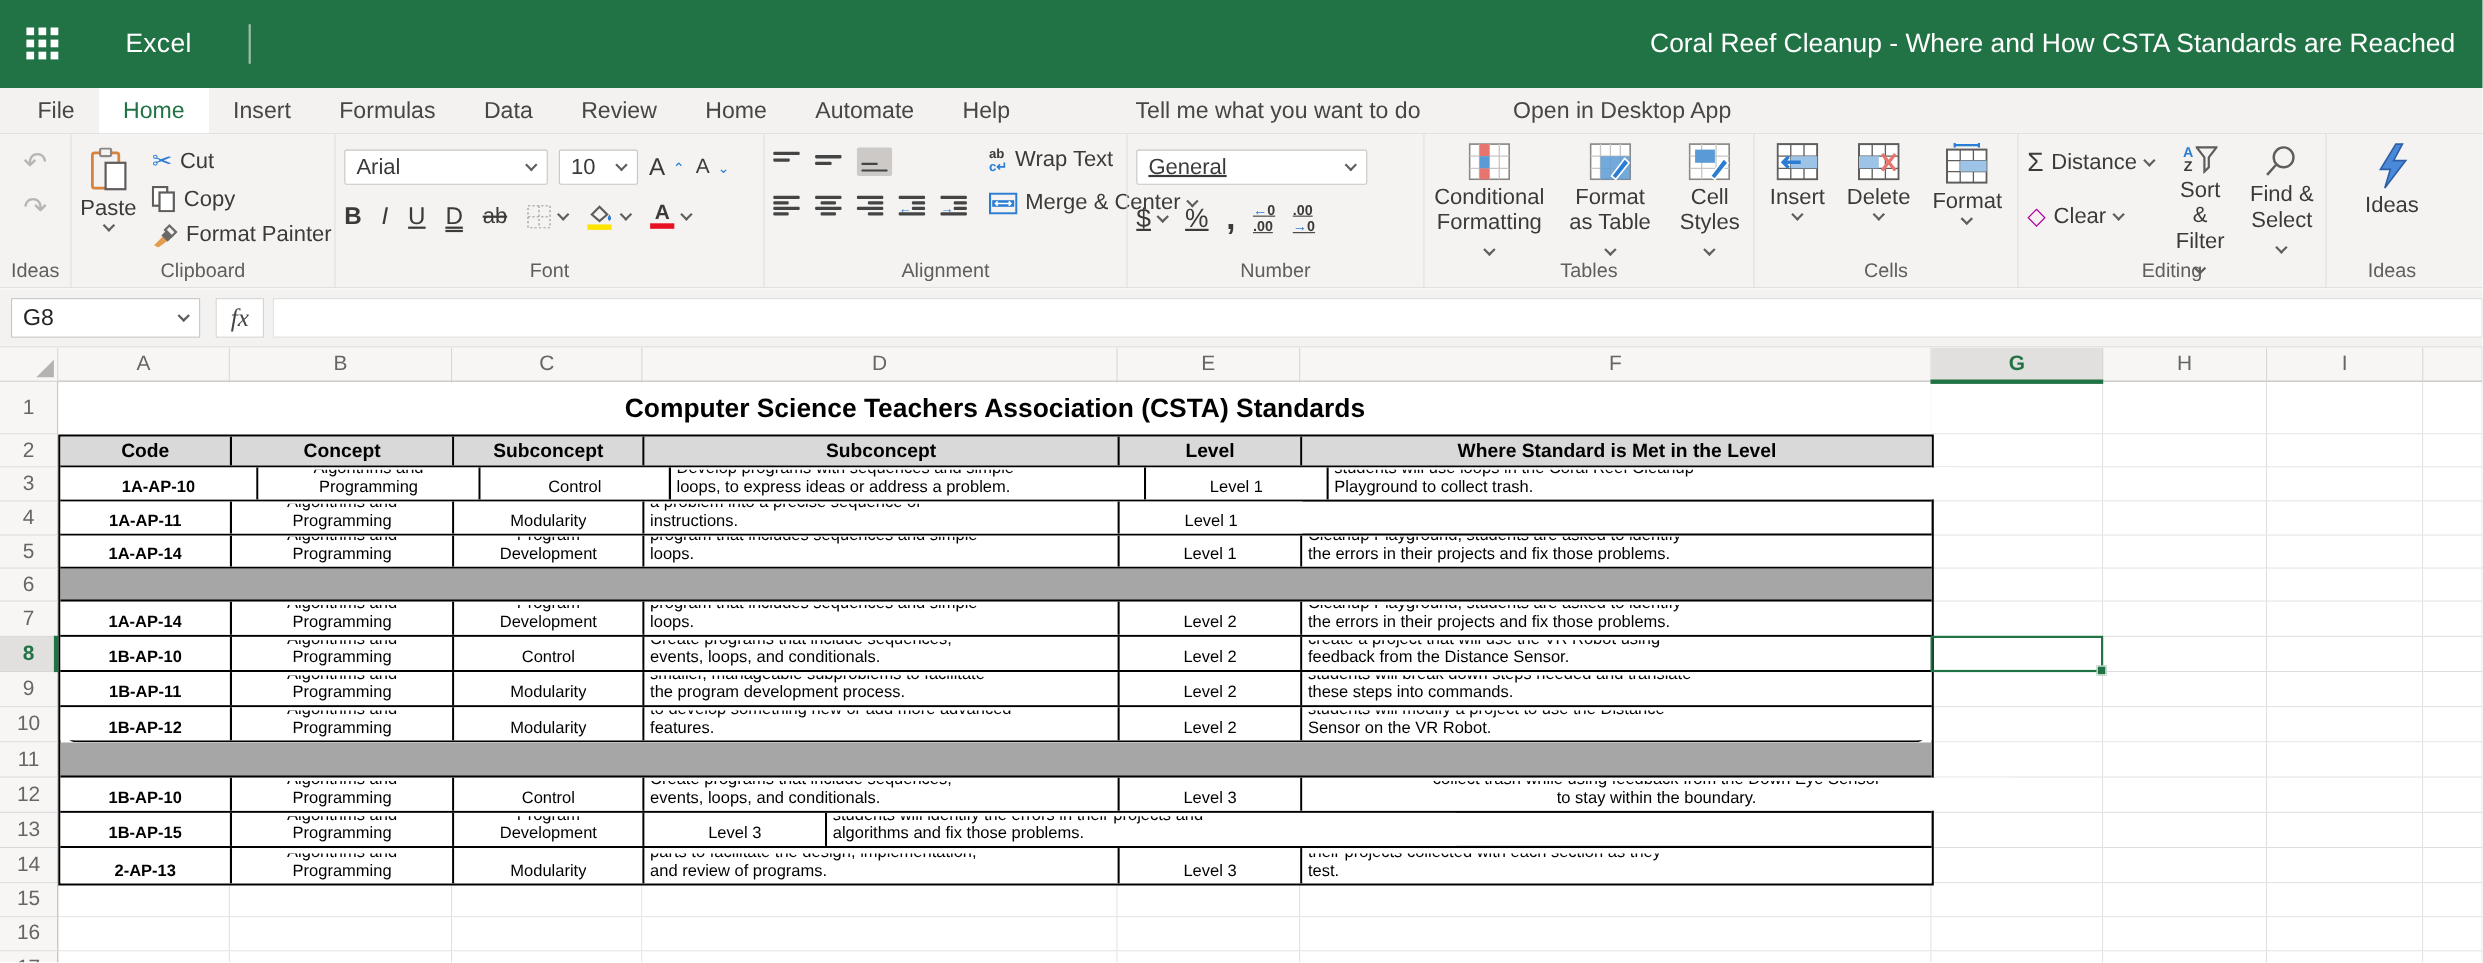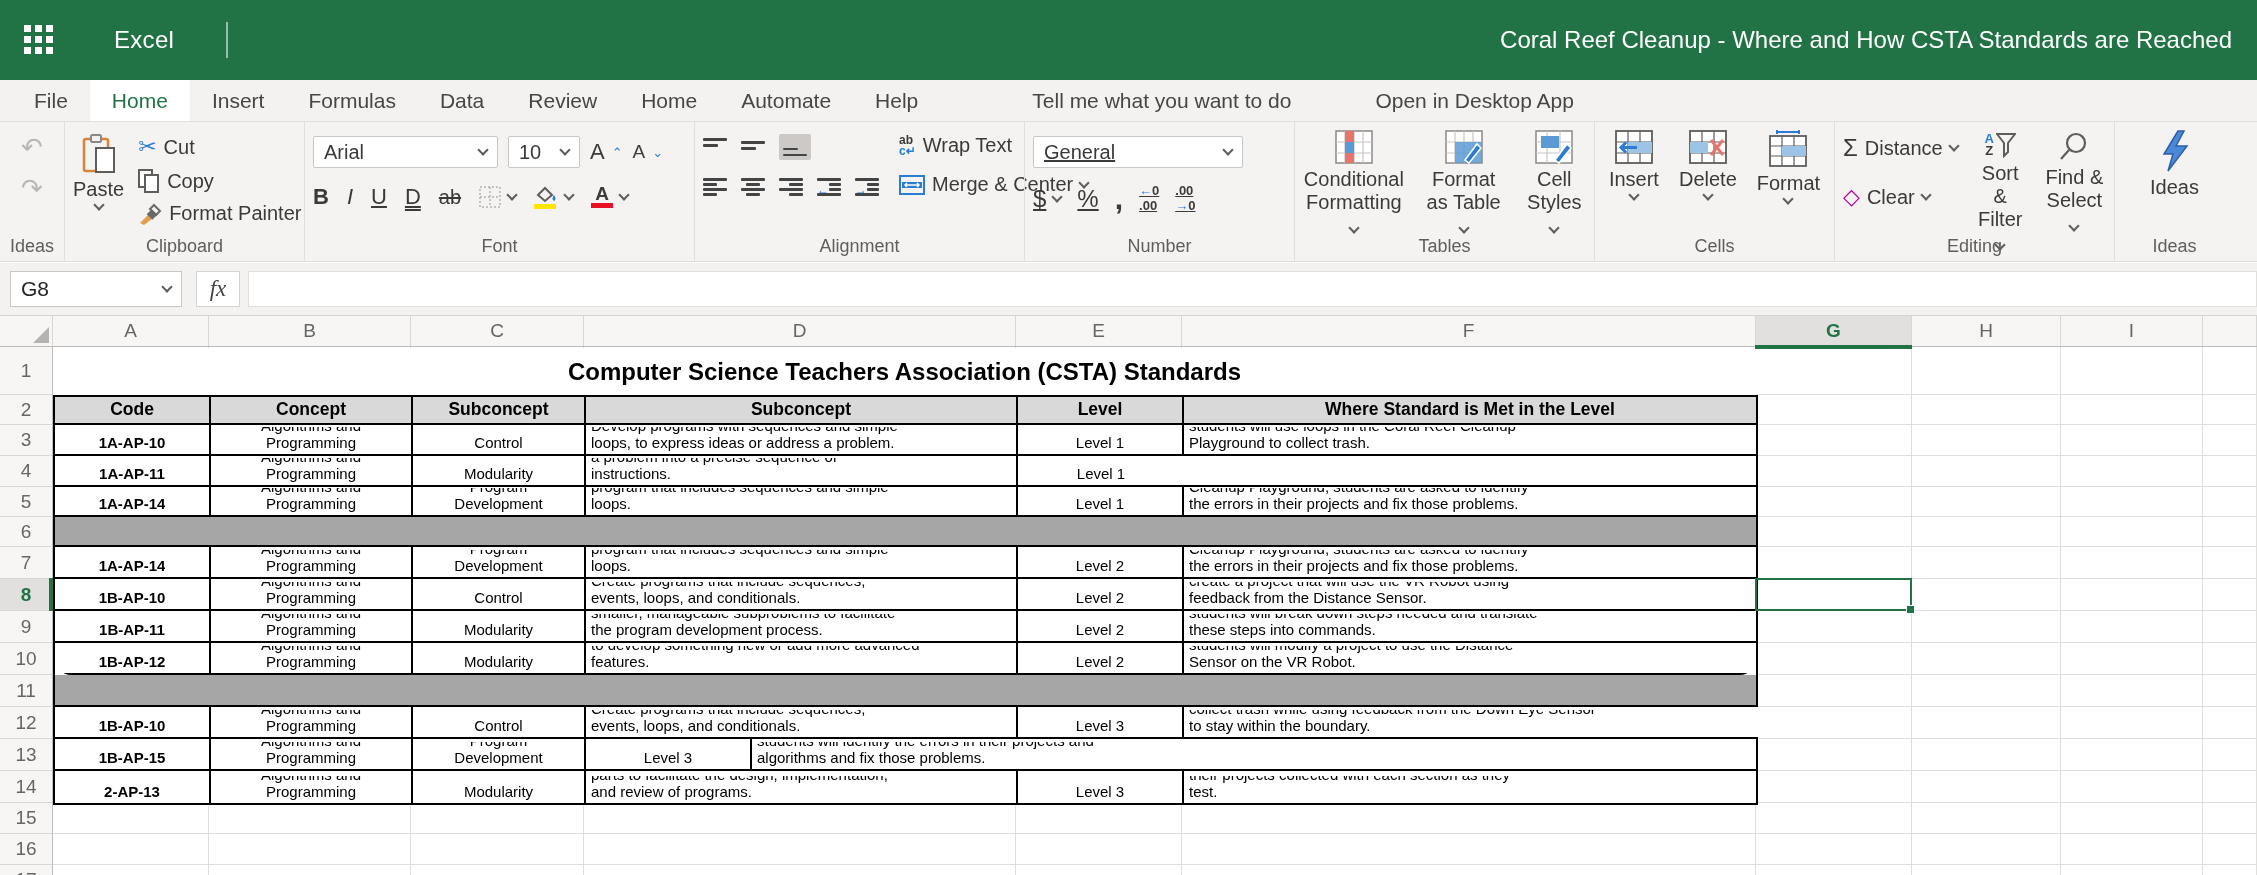--- a/index.html
+++ b/index.html
@@ -713,21 +713,21 @@
   <div id="table-overlay" class="touter" style="left: 53px; top: 79px; width: 1705px; height: 410px;">
       <div class="trow" style="height: 28px;">
         <div class="tc hdr ctr" style="width: 156px;">Code</div>
         <div class="tc hdr ctr" style="width: 202px;">Concept</div>
         <div class="tc hdr ctr" style="width: 173px;">Subconcept</div>
         <div class="tc hdr ctr" style="width: 432px;">Subconcept</div>
         <div class="tc hdr ctr" style="width: 166px;">Level</div>
         <div class="tc hdr ctr" style="width: 572px;">Where Standard is Met in the Level</div>
       </div>
       <div class="trow" style="height: 31px;">
-        <div class="tc ctr code" style="width: 156px;">
+        <div class="tc ctr code" style="width: 180px;">
           <div class="clip ctr" style="height: 20px;">
             <div class="ln">1A-AP-10</div>
           </div>
         </div>
         <div class="tc ctr" style="width: 202px;">
           <div class="clip ctr">
             <div class="ln">Algorithms and</div>
             <div class="ln">Programming</div>
           </div>
         </div>
@@ -983,21 +983,21 @@
           <div class="clip">
             <div class="ln">Create programs that include sequences,</div>
             <div class="ln">events, loops, and conditionals.</div>
           </div>
         </div>
         <div class="tc ctr" style="width: 166px;">
           <div class="clip ctr" style="height: 20px;">
             <div class="ln">Level 3</div>
           </div>
         </div>
-        <div class="tc" style="width: 644px;">
+        <div class="tc" style="width: 644px; text-align: center;">
           <div class="clip">
             <div class="ln">collect trash while using feedback from the Down Eye Sensor</div>
             <div class="ln">to stay within the boundary.</div>
           </div>
         </div>
       </div>
       <div class="trow" style="height: 32px;">
         <div class="tc ctr code" style="width: 156px;">
           <div class="clip ctr" style="height: 20px;">
             <div class="ln">1B-AP-15</div>

